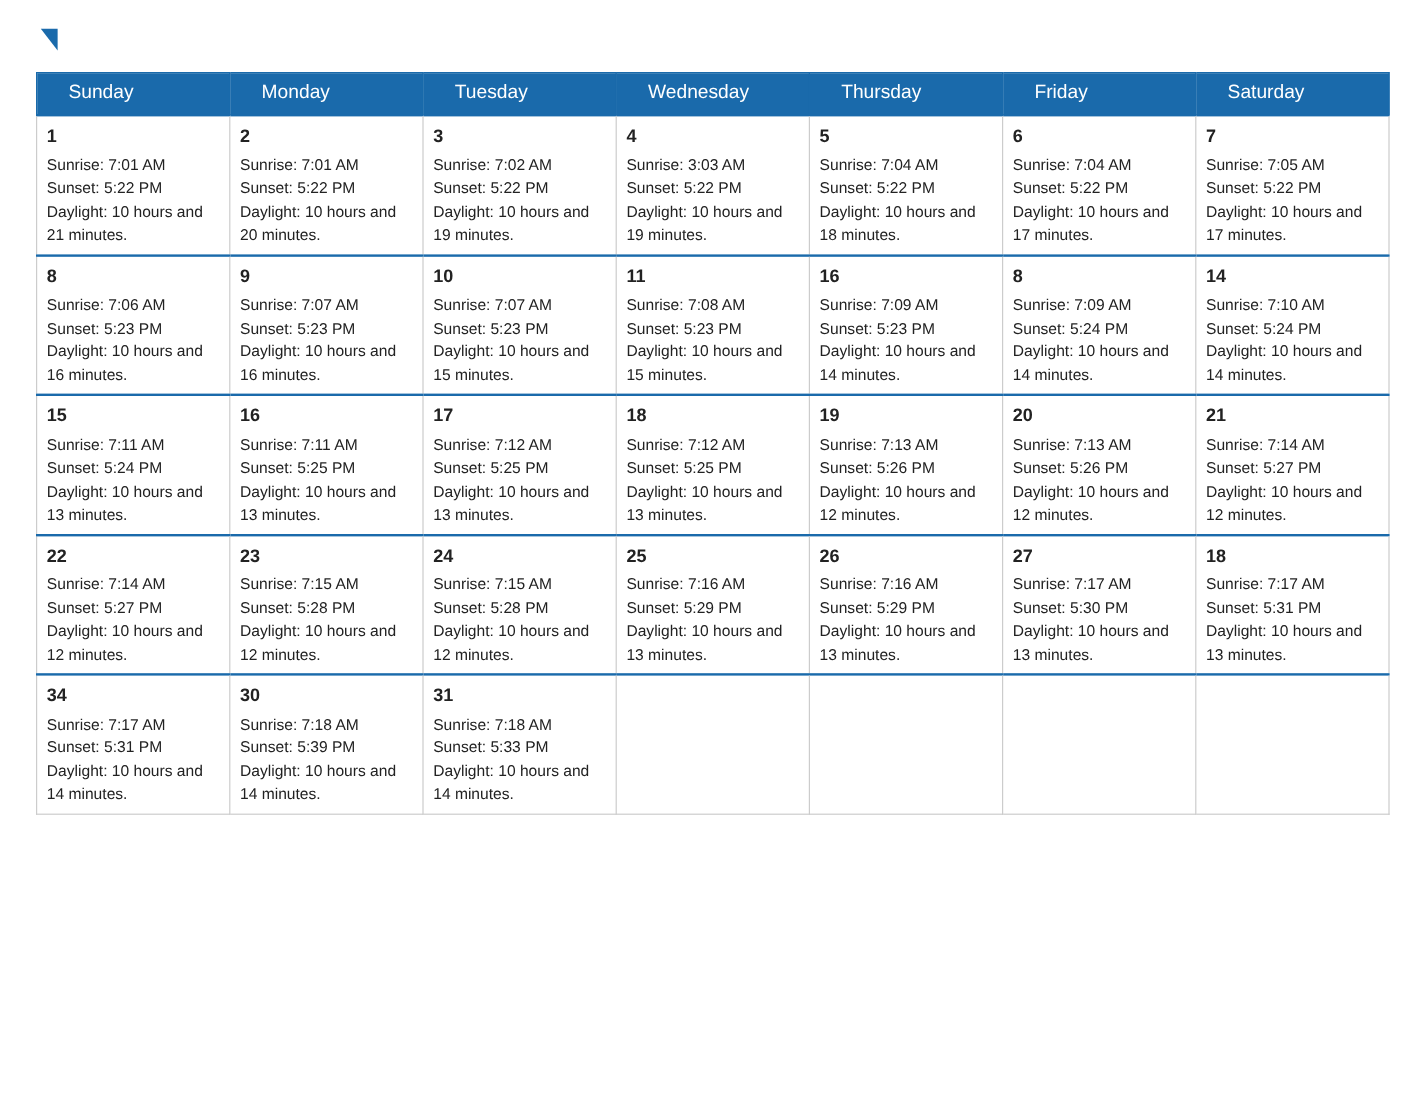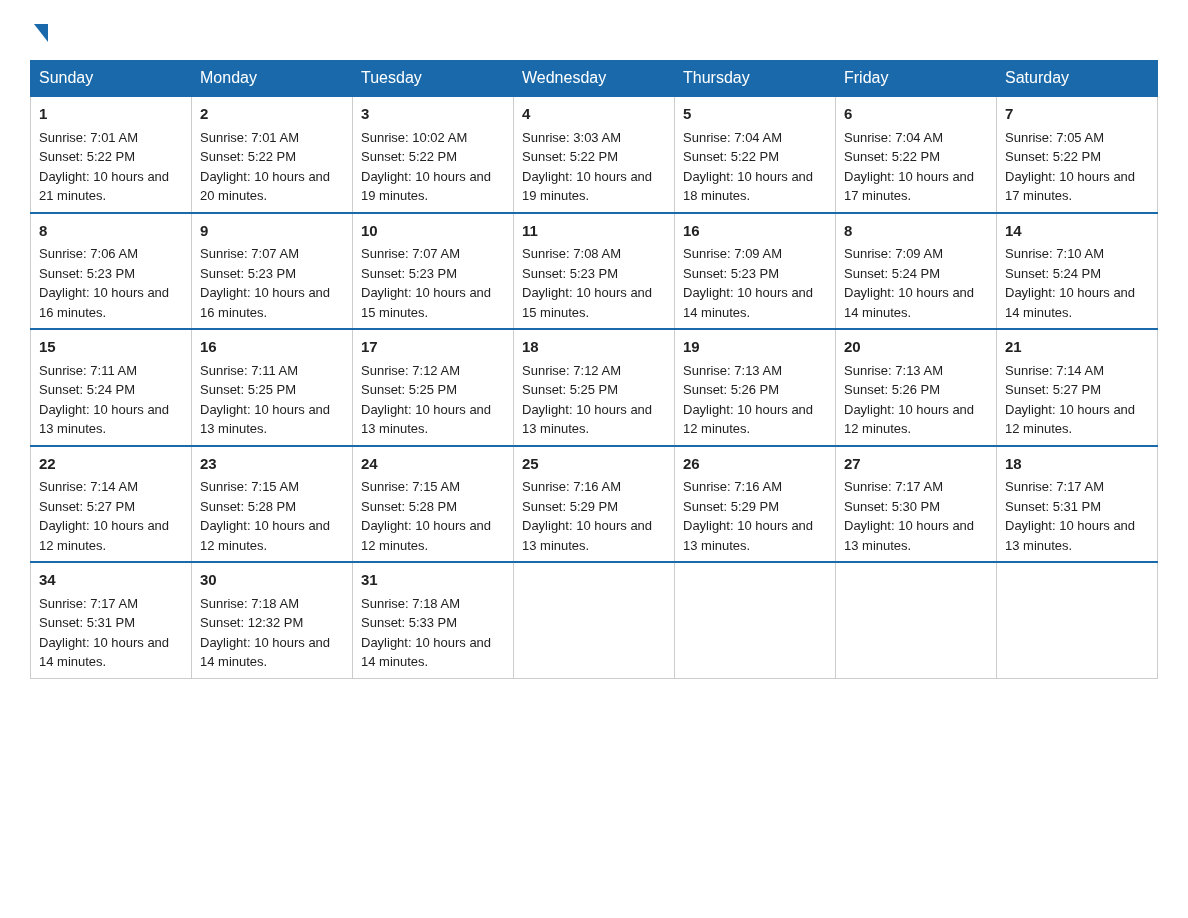--- a/index.html
+++ b/index.html
@@ -60,21 +60,21 @@
     .calendar {
       width: 100%;
       border-collapse: collapse;
       border: 1px solid #aaa;
     }
     .calendar th {
       background-color: #1a6aab;
       color: #fff;
       font-size: 16px;
       font-weight: normal;
-      padding: 8px 8px;
+      padding: 8px 26px;
       text-align: left;
       border: 1px solid #1a6aab;
     }
     .calendar td {
       vertical-align: top;
       padding: 6px 8px;
       border: 1px solid #ccc;
       font-size: 13px;
       line-height: 1.5;
       width: 14.28%;
@@ -123,21 +123,21 @@
         <th>Wednesday</th>
         <th>Thursday</th>
         <th>Friday</th>
         <th>Saturday</th>
       </tr>
   </thead>
   <tbody id="calendar-body">
   <tr class="week-row">
         <td><span class="day-num">1</span><span class="day-info">Sunrise: 7:01 AM</span><br><span class="day-info">Sunset: 5:22 PM</span><br><span class="day-info">Daylight: 10 hours and 21 minutes.</span></td>
         <td><span class="day-num">2</span><span class="day-info">Sunrise: 7:01 AM</span><br><span class="day-info">Sunset: 5:22 PM</span><br><span class="day-info">Daylight: 10 hours and 20 minutes.</span></td>
-        <td><span class="day-num">3</span><span class="day-info">Sunrise: 10:02 AM</span><br><span class="day-info">Sunset: 5:22 PM</span><br><span class="day-info">Daylight: 10 hours and 19 minutes.</span></td>
+        <td><span class="day-num">3</span><span class="day-info">Sunrise: 7:02 AM</span><br><span class="day-info">Sunset: 5:22 PM</span><br><span class="day-info">Daylight: 10 hours and 19 minutes.</span></td>
         <td><span class="day-num">4</span><span class="day-info">Sunrise: 3:03 AM</span><br><span class="day-info">Sunset: 5:22 PM</span><br><span class="day-info">Daylight: 10 hours and 19 minutes.</span></td>
         <td><span class="day-num">5</span><span class="day-info">Sunrise: 7:04 AM</span><br><span class="day-info">Sunset: 5:22 PM</span><br><span class="day-info">Daylight: 10 hours and 18 minutes.</span></td>
         <td><span class="day-num">6</span><span class="day-info">Sunrise: 7:04 AM</span><br><span class="day-info">Sunset: 5:22 PM</span><br><span class="day-info">Daylight: 10 hours and 17 minutes.</span></td>
         <td><span class="day-num">7</span><span class="day-info">Sunrise: 7:05 AM</span><br><span class="day-info">Sunset: 5:22 PM</span><br><span class="day-info">Daylight: 10 hours and 17 minutes.</span></td>
       </tr>
       <tr class="week-row">
         <td><span class="day-num">8</span><span class="day-info">Sunrise: 7:06 AM</span><br><span class="day-info">Sunset: 5:23 PM</span><br><span class="day-info">Daylight: 10 hours and 16 minutes.</span></td>
         <td><span class="day-num">9</span><span class="day-info">Sunrise: 7:07 AM</span><br><span class="day-info">Sunset: 5:23 PM</span><br><span class="day-info">Daylight: 10 hours and 16 minutes.</span></td>
         <td><span class="day-num">10</span><span class="day-info">Sunrise: 7:07 AM</span><br><span class="day-info">Sunset: 5:23 PM</span><br><span class="day-info">Daylight: 10 hours and 15 minutes.</span></td>
         <td><span class="day-num">11</span><span class="day-info">Sunrise: 7:08 AM</span><br><span class="day-info">Sunset: 5:23 PM</span><br><span class="day-info">Daylight: 10 hours and 15 minutes.</span></td>
@@ -158,21 +158,21 @@
         <td><span class="day-num">22</span><span class="day-info">Sunrise: 7:14 AM</span><br><span class="day-info">Sunset: 5:27 PM</span><br><span class="day-info">Daylight: 10 hours and 12 minutes.</span></td>
         <td><span class="day-num">23</span><span class="day-info">Sunrise: 7:15 AM</span><br><span class="day-info">Sunset: 5:28 PM</span><br><span class="day-info">Daylight: 10 hours and 12 minutes.</span></td>
         <td><span class="day-num">24</span><span class="day-info">Sunrise: 7:15 AM</span><br><span class="day-info">Sunset: 5:28 PM</span><br><span class="day-info">Daylight: 10 hours and 12 minutes.</span></td>
         <td><span class="day-num">25</span><span class="day-info">Sunrise: 7:16 AM</span><br><span class="day-info">Sunset: 5:29 PM</span><br><span class="day-info">Daylight: 10 hours and 13 minutes.</span></td>
         <td><span class="day-num">26</span><span class="day-info">Sunrise: 7:16 AM</span><br><span class="day-info">Sunset: 5:29 PM</span><br><span class="day-info">Daylight: 10 hours and 13 minutes.</span></td>
         <td><span class="day-num">27</span><span class="day-info">Sunrise: 7:17 AM</span><br><span class="day-info">Sunset: 5:30 PM</span><br><span class="day-info">Daylight: 10 hours and 13 minutes.</span></td>
         <td><span class="day-num">18</span><span class="day-info">Sunrise: 7:17 AM</span><br><span class="day-info">Sunset: 5:31 PM</span><br><span class="day-info">Daylight: 10 hours and 13 minutes.</span></td>
       </tr>
       <tr class="week-row">
         <td><span class="day-num">34</span><span class="day-info">Sunrise: 7:17 AM</span><br><span class="day-info">Sunset: 5:31 PM</span><br><span class="day-info">Daylight: 10 hours and 14 minutes.</span></td>
-        <td><span class="day-num">30</span><span class="day-info">Sunrise: 7:18 AM</span><br><span class="day-info">Sunset: 12:32 PM</span><br><span class="day-info">Daylight: 10 hours and 14 minutes.</span></td>
+        <td><span class="day-num">30</span><span class="day-info">Sunrise: 7:18 AM</span><br><span class="day-info">Sunset: 5:39 PM</span><br><span class="day-info">Daylight: 10 hours and 14 minutes.</span></td>
         <td><span class="day-num">31</span><span class="day-info">Sunrise: 7:18 AM</span><br><span class="day-info">Sunset: 5:33 PM</span><br><span class="day-info">Daylight: 10 hours and 14 minutes.</span></td>
         <td class="empty-cell"></td>
         <td class="empty-cell"></td>
         <td class="empty-cell"></td>
         <td class="empty-cell"></td>
       </tr>
     </tbody>
 </table>
 
 </body></html>

